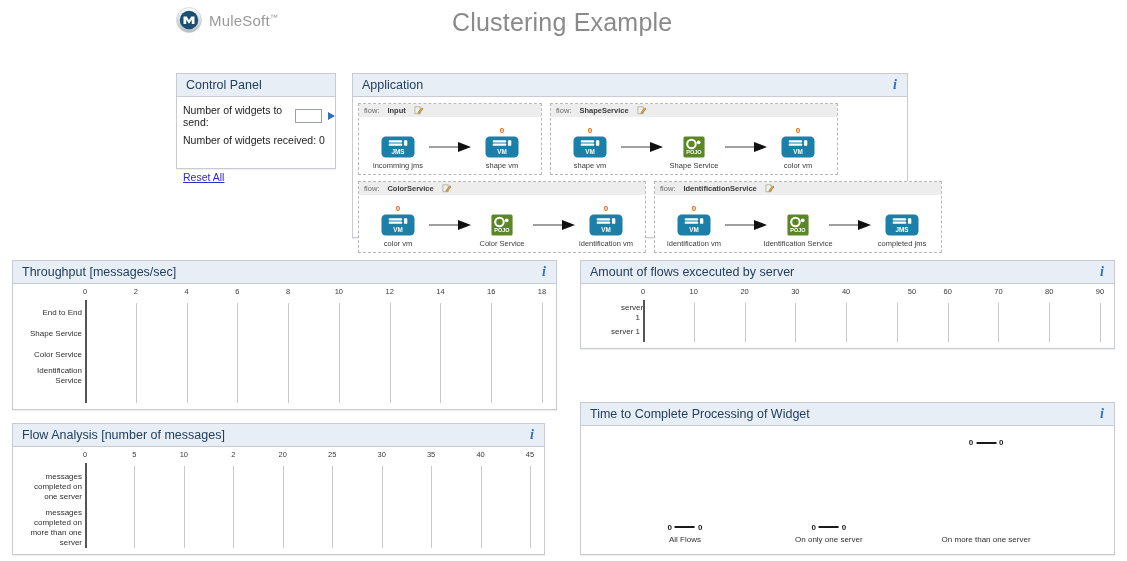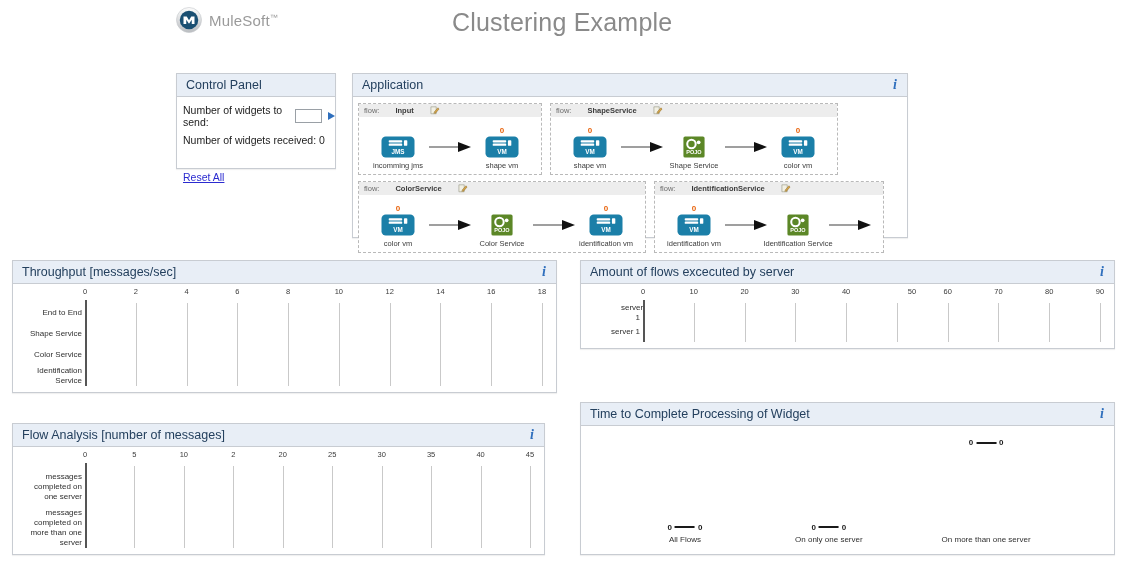--- a/index.html
+++ b/index.html
@@ -67,37 +67,37 @@
   #application-panel { left: 352px; top: 73px; width: 556px; height: 165px; }
   .app-body { padding: 6px 5px 5px 5px; }
   .flow-row { display: flex; gap: 8px; }
   .flow-row.row2 { margin-top: 6px; }
   .flow-box {
     border: 1px dashed #b9b9b9; background: #fff;
     padding: 0 0 4px 0; position: relative;
   }
   .flow-head {
     background: #ededed; height: 13px; display: flex; align-items: center;
-    gap: 16px; padding: 0 5px; font-size: 7.5px; color: #4d4d4d;
+    gap: 8px; padding: 0 5px; font-size: 7.5px; color: #4d4d4d;
   }
   .flow-head .lbl-k { color: #6b6b6b; }
   .flow-head .lbl-v { font-weight: bold; color: #3a3a3a; }
   .edit-icon { display: inline-block; width: 10px; height: 9px; }
   .nodes { display: flex; align-items: flex-start; padding: 9px 10px 0 10px; }
   .node { display: flex; flex-direction: column; align-items: center; width: 58px; position: relative; }
   .node-count {
     font-size: 8px; color: #e8620a; font-weight: bold; height: 10px; line-height: 10px;
   }
   .node-count.blank { color: transparent; }
   .node-icon { width: 34px; height: 22px; }
   .node-label { font-size: 7.5px; color: #3b3b3b; margin-top: 3px; text-align: center; white-space: nowrap; }
   .arrow { width: 46px; height: 22px; margin-top: 10px; flex: 0 0 auto; }
 
   
-  #throughput-panel { left: 12px; top: 260px; width: 545px; height: 133px; }
+  #throughput-panel { left: 12px; top: 260px; width: 545px; height: 150px; }
   #flow-analysis-panel { left: 12px; top: 423px; width: 533px; height: 132px; }
   #server-flows-panel { left: 580px; top: 260px; width: 535px; height: 89px; }
   #time-panel { left: 580px; top: 402px; width: 535px; height: 153px; }
 
   .chart { position: relative; width: 100%; height: 100%; background: #fff; }
   .axis-line { position: absolute; top: 16px; bottom: 6px; width: 2px; background: #555; }
   .grid-line { position: absolute; top: 19px; bottom: 6px; width: 1px; background: #c9c9c9; }
   .tick-label {
     position: absolute; top: 3px; font-size: 7.5px; color: #3a3a3a;
     transform: translateX(-50%); white-space: nowrap;
@@ -345,20 +345,31 @@
                   <circle cx="10" cy="9.5" r="1.6" fill="#5c8727"></circle>
                   <circle cx="18.5" cy="7.5" r="2.2" fill="#ffffff"></circle>
                   <text x="13" y="21" font-size="6.5" font-family="Liberation Sans, sans-serif" font-weight="bold" fill="#ffffff" text-anchor="middle">POJO</text>
                 </svg>
                 <span class="node-label">Identification Service</span>
               </div>
               <svg class="arrow" viewBox="0 0 46 12">
                 <line x1="2" y1="6" x2="33" y2="6" stroke="#6b6b6b" stroke-width="1.3"></line>
                 <path d="M31 1 L44 6 L31 11 Z" fill="#111111"></path>
               </svg>
+              <div class="node">
+                <span class="node-count blank">0</span>
+                <svg class="node-icon" viewBox="0 0 40 26">
+                  <rect x="0.5" y="0.5" width="39" height="25" rx="5" fill="#1b7fa8"></rect>
+                  <rect x="9" y="5" width="16" height="2.6" rx="1" fill="#ffffff"></rect>
+                  <rect x="9" y="9" width="16" height="2.6" rx="1" fill="#ffffff"></rect>
+                  <rect x="27" y="5" width="4" height="6.6" rx="1" fill="#ffffff"></rect>
+                  <text x="20" y="21" font-size="7.5" font-family="Liberation Sans, sans-serif" font-weight="bold" fill="#ffffff" text-anchor="middle">JMS</text>
+                </svg>
+                <span class="node-label">completed jms</span>
+              </div>
             </div>
           </div>
         </div>
     </div>
   </div>
 
   <div class="panel" id="throughput-panel">
     <div class="panel-head">
       <span class="panel-title">Throughput [messages/sec]</span>
       <span class="info-i">i</span>

